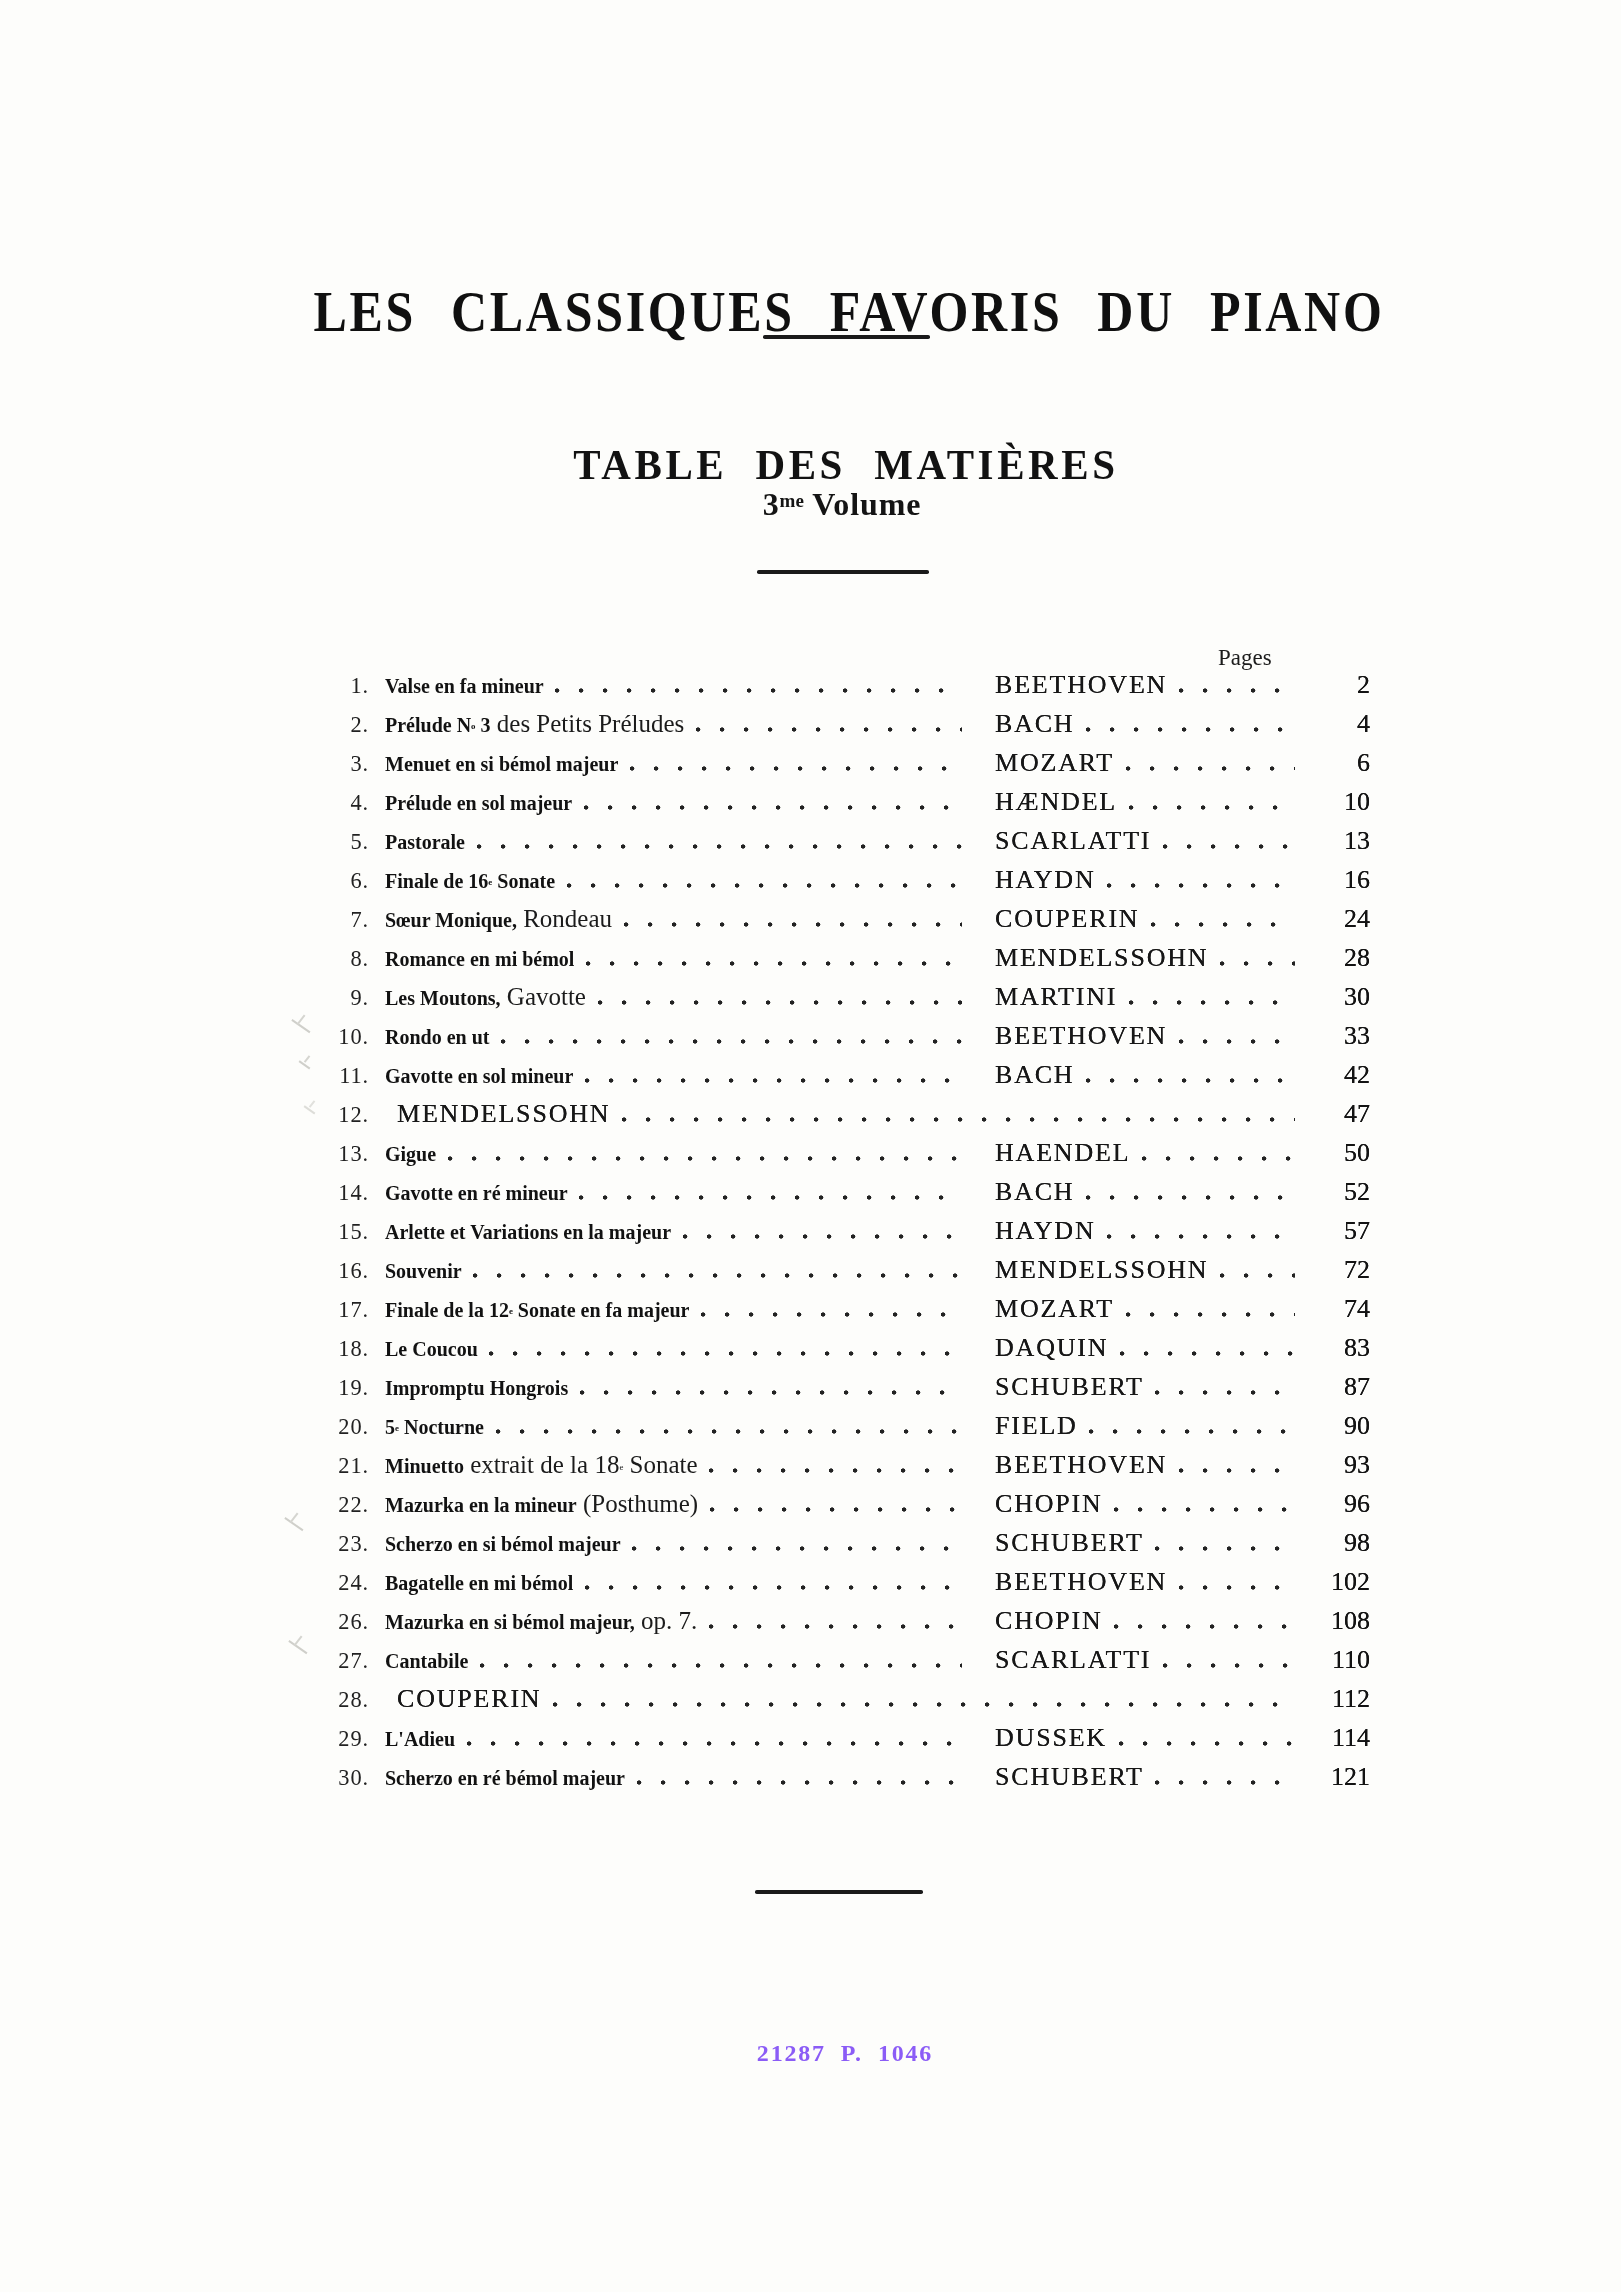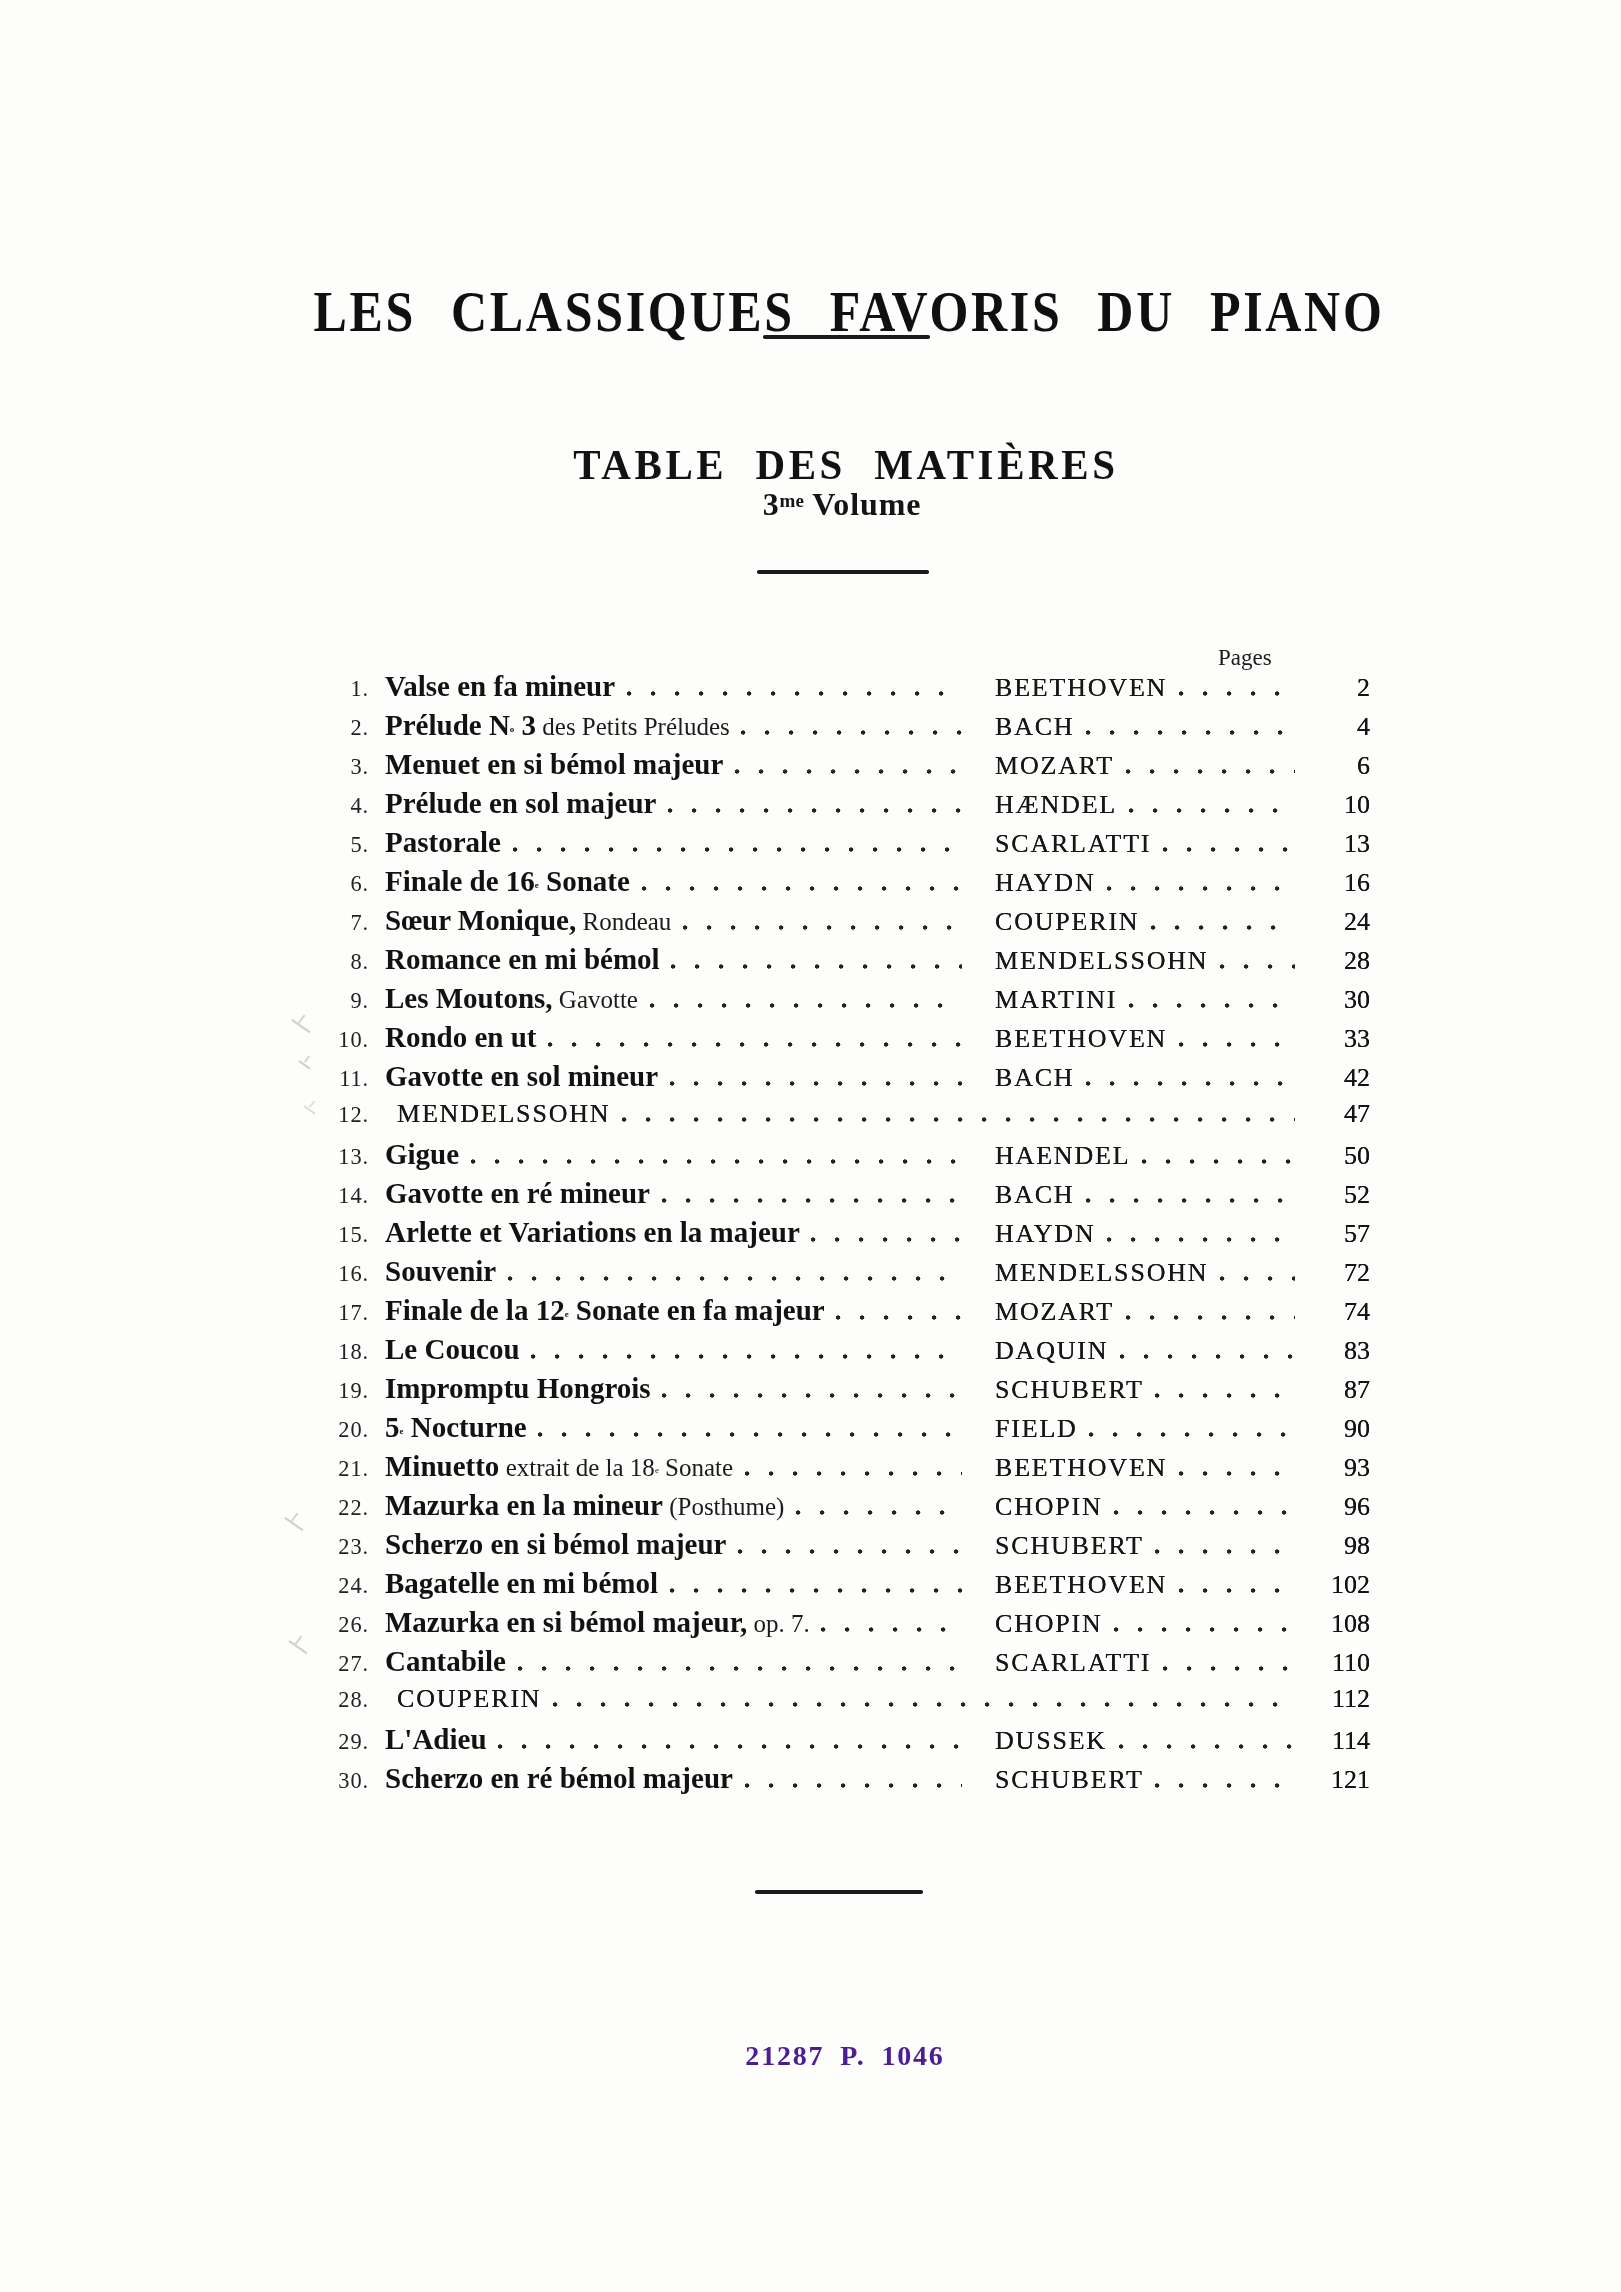--- a/index.html
+++ b/index.html
@@ -53,42 +53,42 @@
     flex:0 0 47px;text-align:right;font-size:22.4px;color:#222;
     letter-spacing:0.9px;
   }
   .titlebox{
     flex:0 0 582px;margin-left:16px;display:flex;align-items:baseline;min-width:0;
   }
   .composerbox{
     flex:1 1 auto;margin-left:28px;display:flex;align-items:baseline;min-width:0;
   }
   .title{white-space:nowrap;}
-  .seg-b{font-weight:700;font-size:29px;color:#121212;}
+  .seg-b{font-weight:700;font-size:20px;color:#121212;}
   .seg-r{font-weight:400;font-size:25px;color:#1b1b1b;}
   .seg-sup{font-size:0.62em;vertical-align:0.38em;}
   .composer{
     white-space:nowrap;font-size:26px;letter-spacing:1.8px;color:#171717;
     text-shadow:0 0 0.4px #171717;
   }
   .page{
     flex:0 0 70px;text-align:right;font-size:26px;color:#131313;
     text-shadow:0 0 0.4px #131313;
   }
   .leader{
     flex:1 1 auto;min-width:3.6px;height:5.4px;
     margin:0 5.4px -0.9px 10.7px;
     background-image:radial-gradient(circle at 3.1px 2.7px,#222 2px,rgba(0,0,0,0) 2.6px);
     background-size:24px 5.4px;background-repeat:repeat-x;background-position:left center;
   }
 
   
   .plate{
     left:845px;top:2040px;
-    font-size:28px;font-weight:700;letter-spacing:1.8px;word-spacing:7.2px;color:#4c1d95;
+    font-size:24px;font-weight:700;letter-spacing:1.8px;word-spacing:7.2px;color:#8b5cf6;
   }
 
   
   .mark{position:absolute;width:30px;height:27px;opacity:.5;}
   .mark::before{
     content:"";position:absolute;left:1.8px;top:10.7px;width:21.5px;height:1.8px;
     background:#a2a29a;transform:rotate(35deg);
   }
   .mark::after{
     content:"";position:absolute;left:7.2px;top:5.4px;width:11.6px;height:1.8px;

